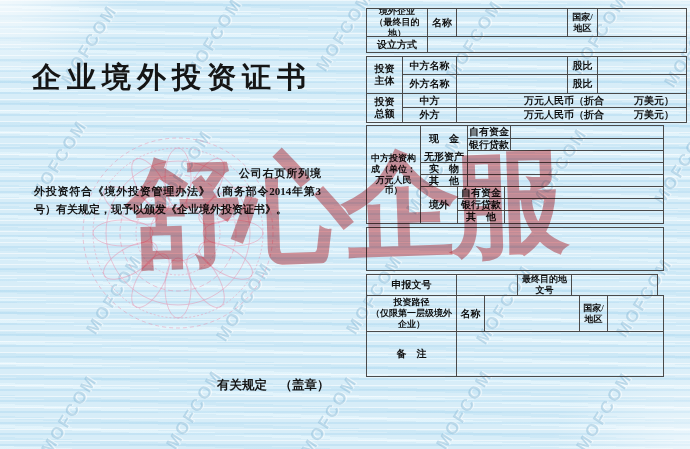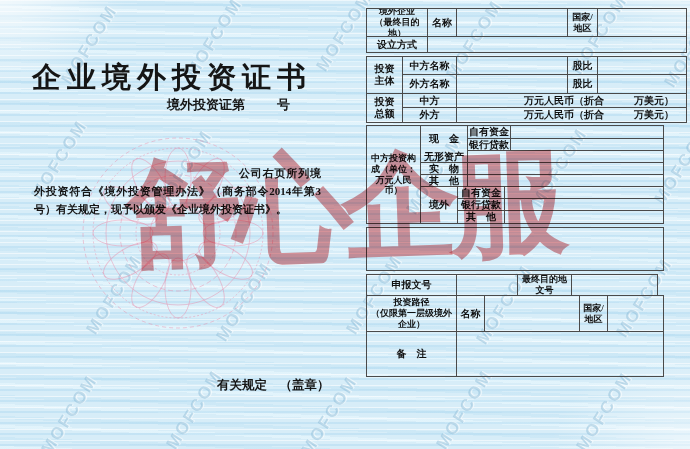--- a/index.html
+++ b/index.html
@@ -101,25 +101,20 @@
         <ellipse cx="100" cy="45" rx="13" ry="30" transform="rotate(240 100 100)"></ellipse>
         <ellipse cx="100" cy="45" rx="13" ry="30" transform="rotate(270 100 100)"></ellipse>
         <ellipse cx="100" cy="45" rx="13" ry="30" transform="rotate(300 100 100)"></ellipse>
         <ellipse cx="100" cy="45" rx="13" ry="30" transform="rotate(330 100 100)"></ellipse>
       </g>
     </g>
   </svg>
 
   <div class="lp">
     <div class="title">企业境外投资证书</div>
-    <div class="subtitle">
-      <span>境外投资证第</span>
-      <span class="numblank"></span>
-      <span>号</span>
-    </div>
     <div class="paras">
       <p class="p-first">公司右页所列境外投资符合《境外投资管理办法》（商务部令2014年第3号）有关规定，现予以颁发《企业境外投资证书》。</p>
     </div>
     <div class="issuer">有关规定　（盖章）</div>
   </div>
 
   <div class="tbl">
 
     <div class="sec" style="width:321px;flex-direction:column">
       <div class="r" style="height:28px">

